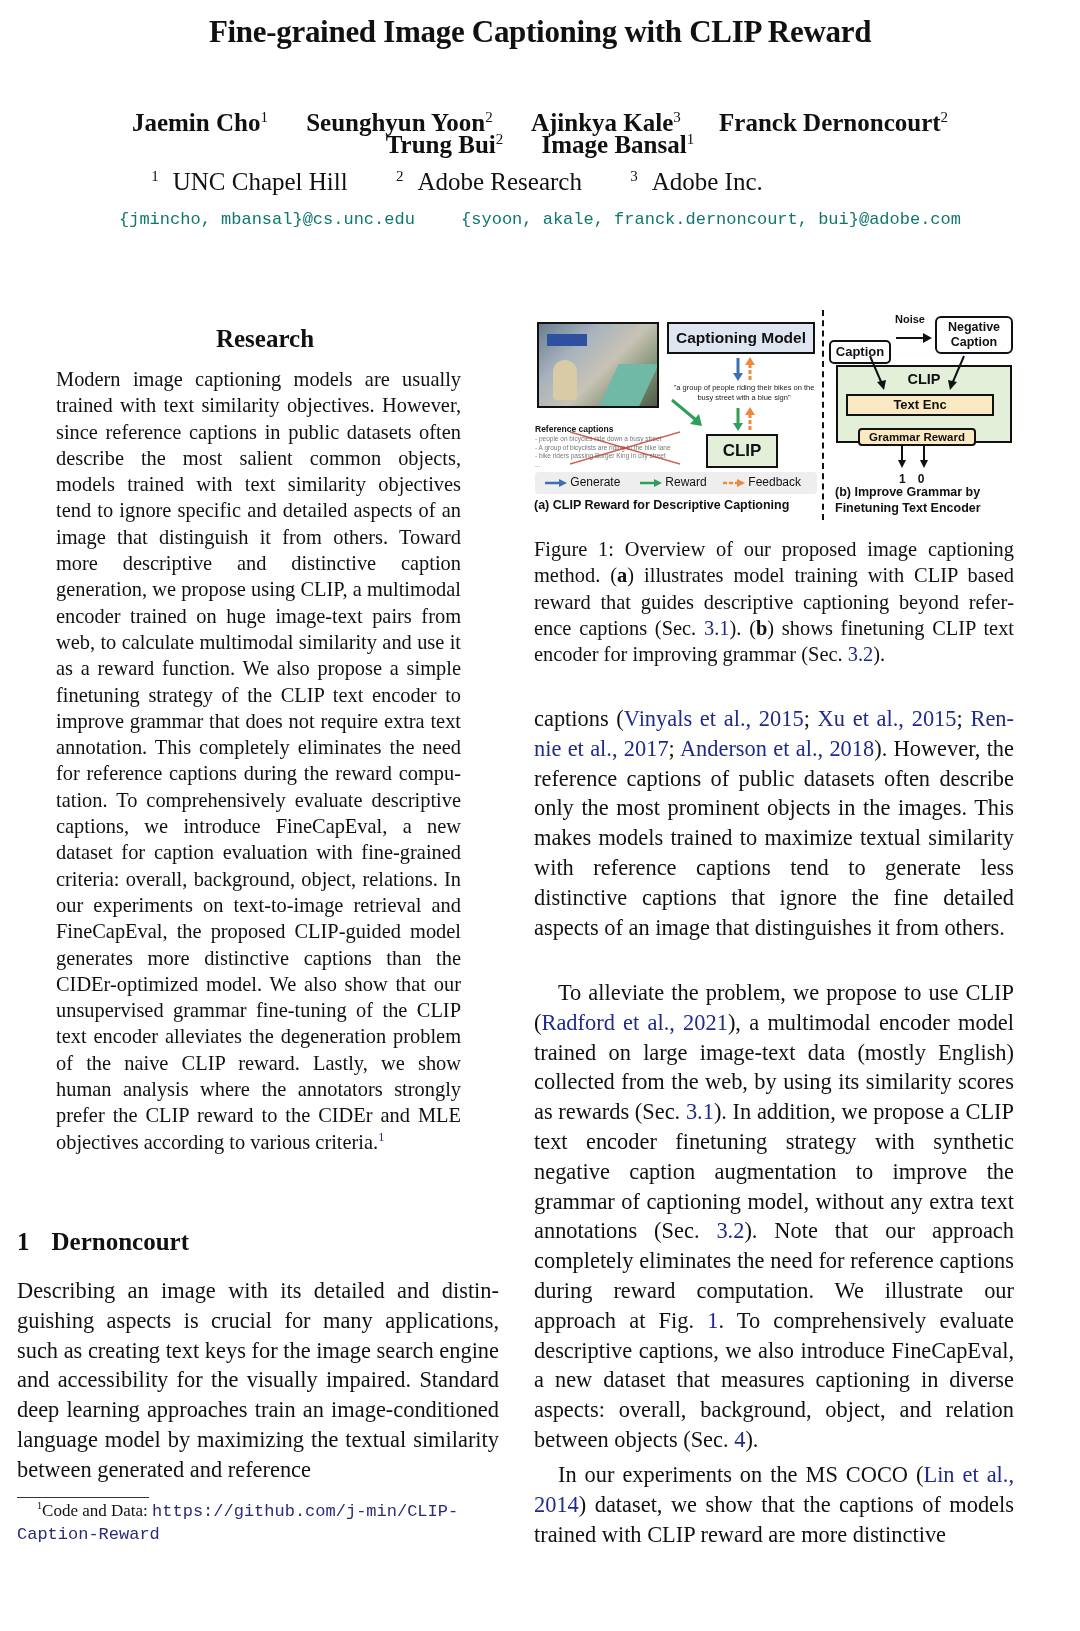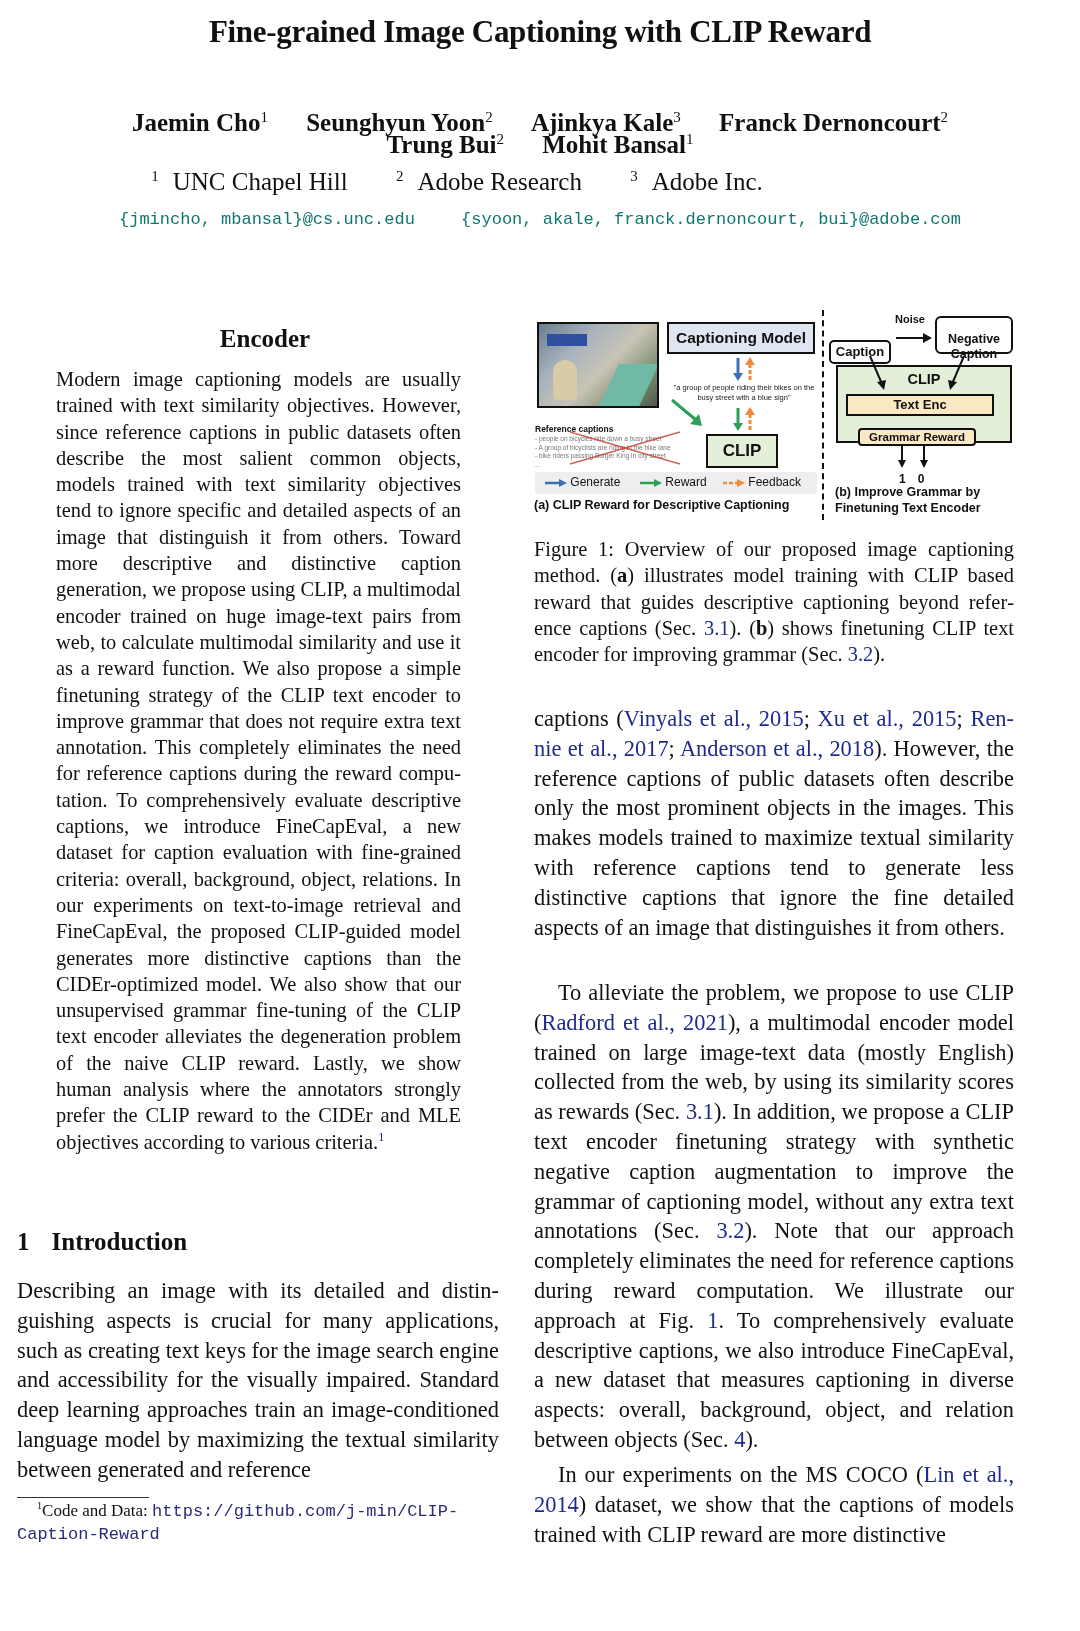--- a/index.html
+++ b/index.html
@@ -37,57 +37,57 @@
   .ref-head { position: absolute; left: 5px; top: 114px; font-size: 8.5px; font-weight: bold; }
   .ref-list { position: absolute; left: 5px; top: 125px; font-size: 6.5px; line-height: 8.6px; color: #777; }
   .ref-cross { position: absolute; left: 40px; top: 118px; width: 110px; height: 40px; }
   .arrow { position: absolute; }
   .legend { position: absolute; left: 5px; top: 162px; width: 282px; height: 22px; background: #eeeeee; border-radius: 4px; font-size: 12px; }
   .legend .item { position: absolute; top: 3px; }
   .legend svg { vertical-align: middle; }
   .sub-a { position: absolute; left: 4px; top: 188px; font-size: 12.5px; font-weight: bold; }
   .dash-sep { position: absolute; left: 292px; top: 0; height: 210px; border-left: 2px dashed #111; }
   .caption-b { left: 299px; top: 30px; width: 62px; height: 24px; line-height: 20px; background: #fff; border-radius: 5px; font-size: 13px; }
-  .neg-caption { left: 405px; top: 6px; width: 78px; height: 38px; line-height: 15px; padding-top: 14px; background: #fff; border-radius: 6px; font-size: 12.5px; }
+  .neg-caption { left: 405px; top: 6px; width: 78px; height: 38px; line-height: 15px; padding-top: 2px; background: #fff; border-radius: 6px; font-size: 12.5px; }
   .noise { position: absolute; left: 365px; top: 3px; font-size: 11px; font-weight: bold; }
   .clip-b { left: 306px; top: 55px; width: 176px; height: 78px; background: #e3efd8; font-size: 14.5px; padding-top: 4px; }
   .text-enc { left: 316px; top: 84px; width: 148px; height: 22px; line-height: 18px; background: #fbe9c4; font-size: 13px; }
   .grammar { left: 328px; top: 118px; width: 118px; height: 18px; line-height: 14px; background: #fbe9c4; border-radius: 4px; font-size: 11.5px; }
   .out-labels { position: absolute; left: 369px; top: 162px; font-size: 12px; font-weight: bold; letter-spacing: 12px; }
   .sub-b { position: absolute; left: 305px; top: 174px; font-size: 12.5px; font-weight: bold; line-height: 16px; }
 </style>
 </head>
 <body>
 
 <div class="title">Fine-grained Image Captioning with CLIP Reward</div>
 
 <div class="authors" style="top:100px;margin-top:9px;">
   <span class="a"><span>Jaemin Cho</span><sup>1</sup></span>
   <span class="a"><span>Seunghyun Yoon</span><sup>2</sup></span>
   <span class="a"><span>Ajinkya Kale</span><sup>3</sup></span>
   <span class="a"><span>Franck Dernoncourt</span><sup>2</sup></span>
 </div>
 <div class="authors" style="top:131px;">
   <span class="a"><span>Trung Bui</span><sup>2</sup></span>
-  <span class="a"><span>Mohit Bansal</span><sup>1</sup></span>
+  <span class="a"><span>Image Bansal</span><sup>1</sup></span>
 </div>
 <div class="affil">
   <span><sup>1</sup><span>UNC Chapel Hill</span></span>
   <span><sup>2</sup><span>Adobe Research</span></span>
   <span><sup>3</sup><span>Adobe Inc.</span></span>
 </div>
 <div class="emails">
   <span>{jmincho, mbansal}@cs.unc.edu</span>
   <span>{syoon, akale, franck.dernoncourt, bui}@adobe.com</span>
 </div>
 
-<div class="abs-head">Encoder</div>
+<div class="abs-head">Research</div>
 <div class="abstract"><span>Modern image captioning models are usu­ally trained with text similarity objectives. However, since reference captions in public datasets often describe the most salient com­mon objects, models trained with text similar­ity objectives tend to ignore specific and de­tailed aspects of an image that distinguish it from others. Toward more descriptive and dis­tinctive caption generation, we propose using CLIP, a multimodal encoder trained on huge image-text pairs from web, to calculate mul­timodal similarity and use it as a reward func­tion. We also propose a simple finetuning strat­egy of the CLIP text encoder to improve gram­mar that does not require extra text annota­tion. This completely eliminates the need for reference captions during the reward compu­tation. To comprehensively evaluate descrip­tive captions, we introduce FineCapEval, a new dataset for caption evaluation with fine-grained criteria: overall, background, object, relations. In our experiments on text-to-image retrieval and FineCapEval, the proposed CLIP-guided model generates more distinctive cap­tions than the CIDEr-optimized model. We also show that our unsupervised grammar fine-tuning of the CLIP text encoder alleviates the degeneration problem of the naive CLIP re­ward. Lastly, we show human analysis where the annotators strongly prefer the CLIP reward to the CIDEr and MLE objectives according to various criteria.</span><sup style="color:#2a2a7a;">1</sup></div>
 
-<div class="sec-head"><span class="num">1</span><span>Introduction</span></div>
+<div class="sec-head"><span class="num">1</span><span>Dernoncourt</span></div>
 <div class="intro-left">Describing an image with its detailed and distin­guishing aspects is crucial for many applications, such as creating text keys for the image search engine and accessibility for the visually impaired. Standard deep learning approaches train an image-conditioned language model by maximizing the textual similarity between generated and reference</div>
 
 <div class="fn-rule"></div>
 <div class="footnote" style="text-indent:20px;">
   <sup>1</sup><span>Code and Data:</span>
   <span class="url">https://github.com/j-min/CLIP-Caption-Reward</span>
 </div>
 
 <div class="figure">
   <div class="fig-photo">

